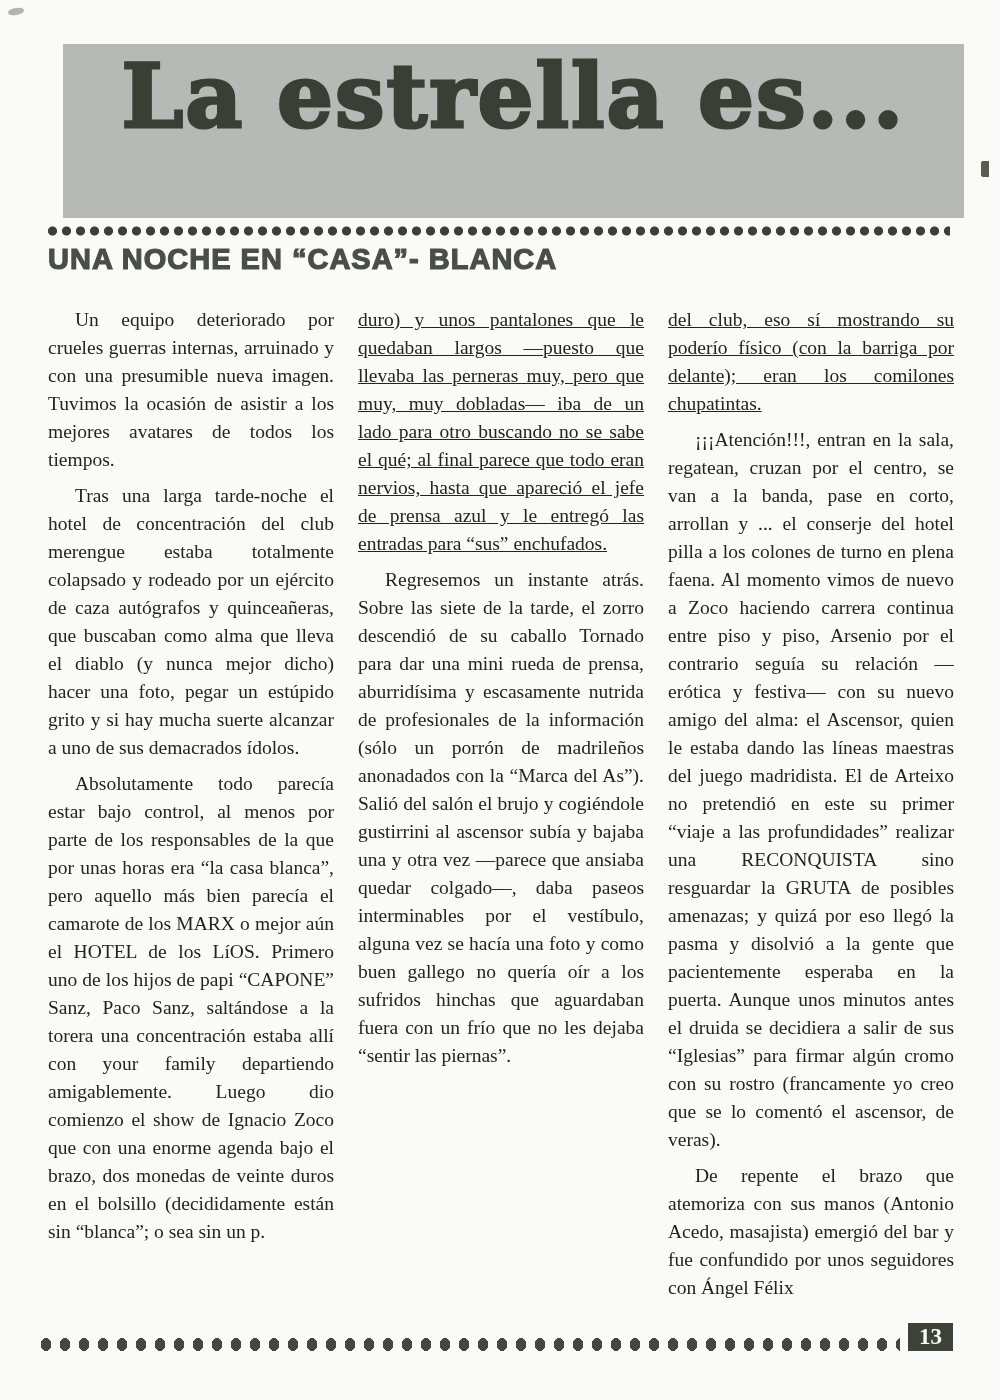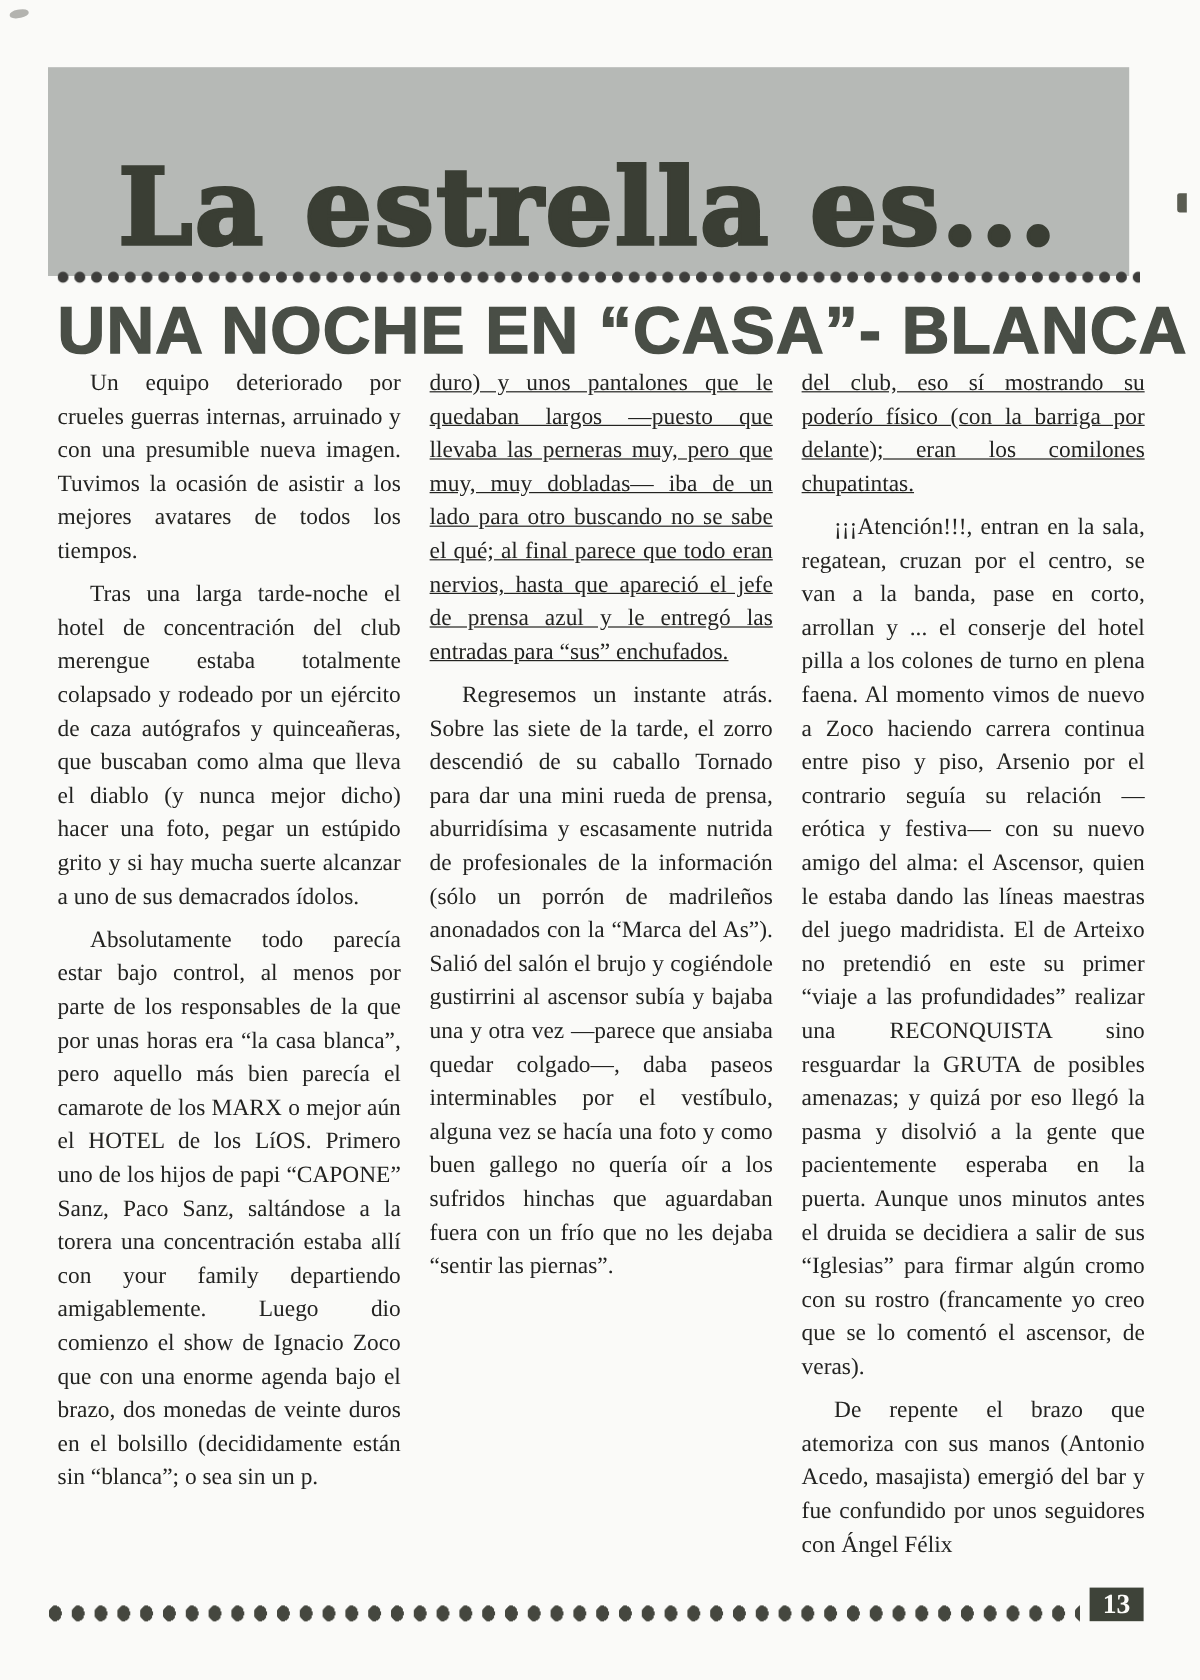--- a/index.html
+++ b/index.html
@@ -12,44 +12,44 @@
   }
   .scan-smudge {
     position:absolute; left:8px; top:8px; width:16px; height:7px;
     background:#a6a6a2; border-radius:45%; transform:rotate(-10deg); opacity:.85;
   }
   .scan-mark-right {
     position:absolute; left:981px; top:161px; width:8px; height:16px;
     background:#5a5c52; border-radius:2px 0 0 2px;
   }
   .masthead {
-    position:absolute; left:40px; top:44px; width:901px; height:174px;
+    position:absolute; left:63px; top:44px; width:901px; height:174px;
     background:#b6b9b6;
-    display:flex; align-items:flex-end; justify-content:center;margin-top:12px;
+    display:flex; align-items:flex-start; justify-content:center;
   }
   .masthead-title {
     font-family:"DejaVu Serif", serif;
     font-weight:900;
     font-size:88px;
     letter-spacing:2px;
     color:#3a3e34;
     -webkit-text-stroke:3px #3a3e34;
     white-space:nowrap;
     padding-bottom:6px;
   }
   .dotline-top {
     position:absolute; left:48px; top:226px; width:902px; height:10px;
     background:radial-gradient(circle at 4.5px 5px, #3d3d3b 4.1px, rgba(0,0,0,0) 5px);
     background-size:14px 10px; background-repeat:repeat-x;
   }
   .headline {
     position:absolute; left:48px; top:243px; width:900px;
     font-family:"Liberation Sans", sans-serif;
     font-weight:800;
-    font-size:55px;
+    font-size:29px;
     letter-spacing:1px;
     color:#494e46;
     -webkit-text-stroke:1.2px #494e46;
     white-space:nowrap;
   }
   .columns {
     position:absolute; left:48px; top:306px; width:906px; height:1002px;
     display:flex; gap:24px; overflow:hidden;
   }
   .col {

